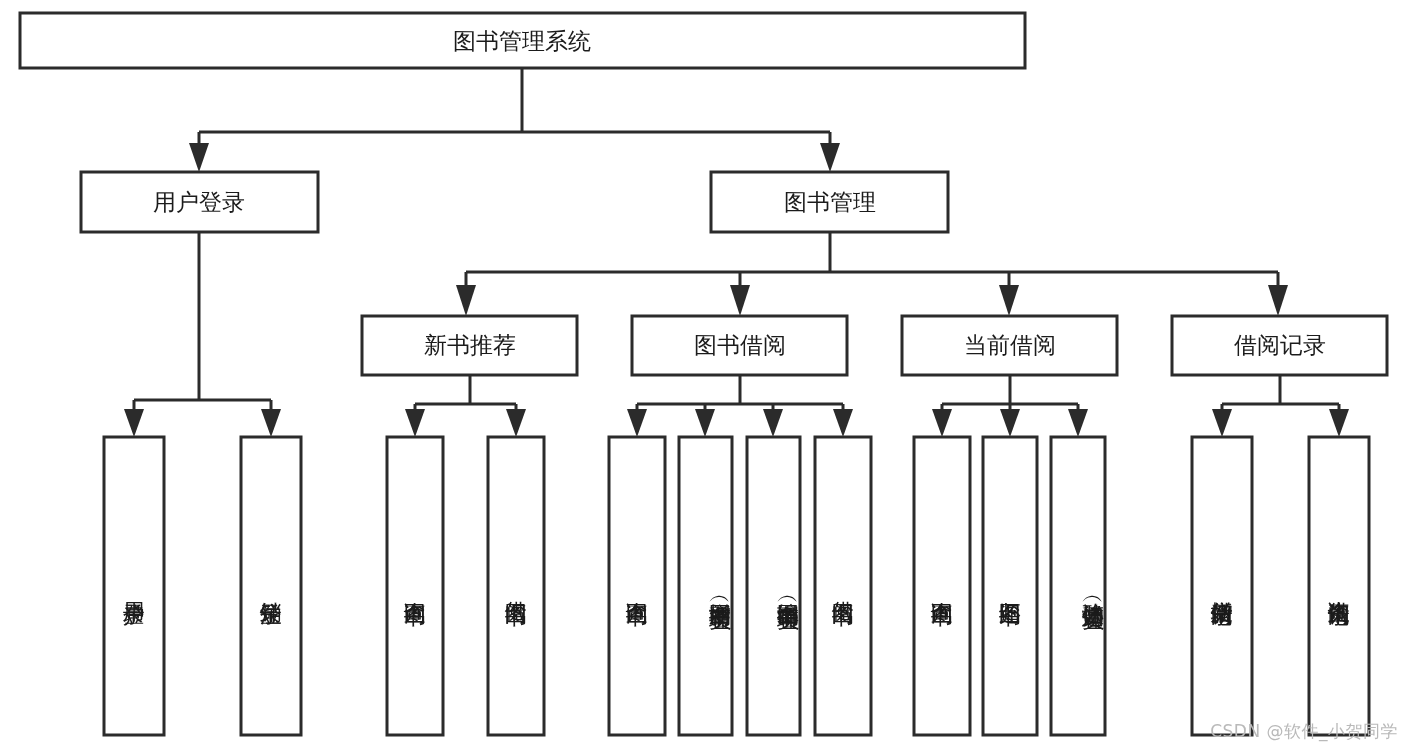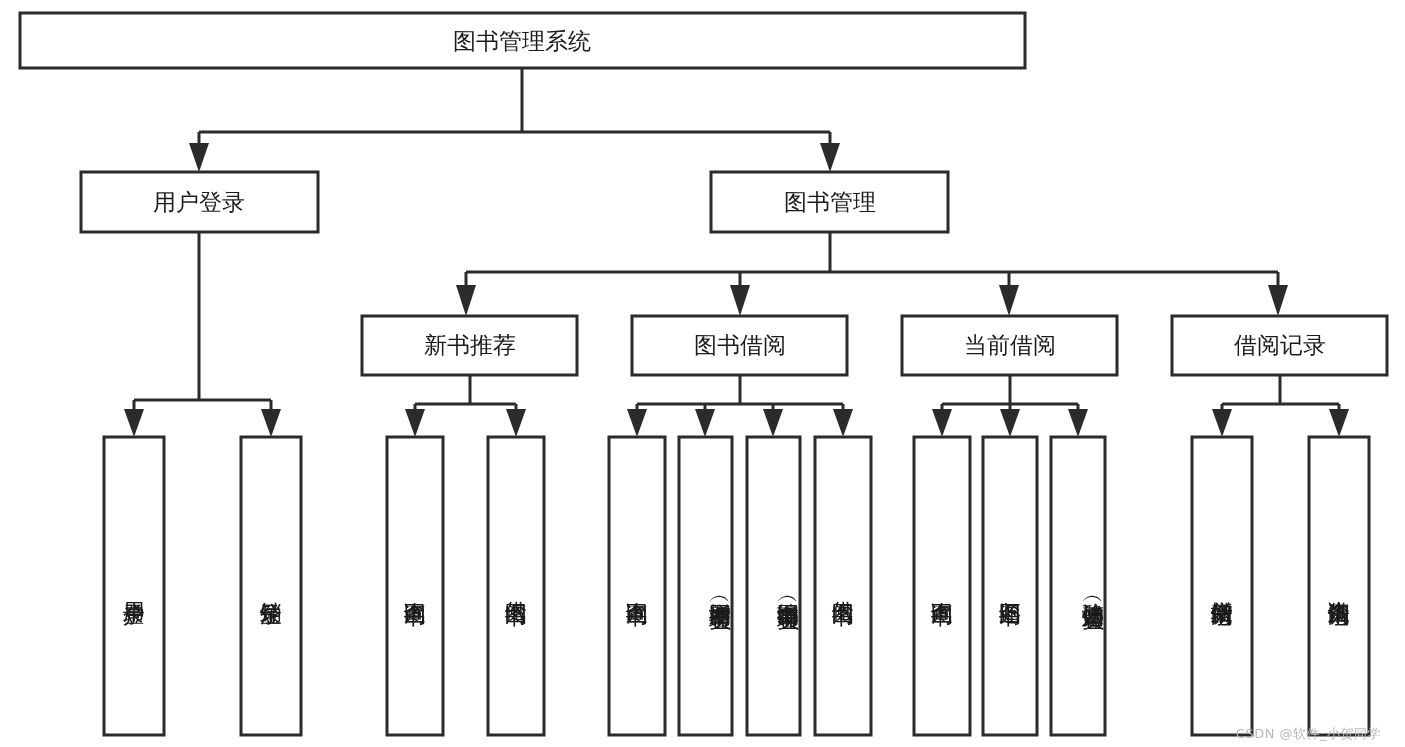--- a/index.html
+++ b/index.html
@@ -58,24 +58,24 @@
     color: #1b1b1b;
     writing-mode: vertical-rl;
     text-orientation: upright;
     letter-spacing: 1px;
     white-space: nowrap;
     text-align: center;
     pointer-events: none;
   }
   .watermark {
     position: absolute;
-    right: 24px;
+    right: 7px;
     bottom: 4px;
     font-family: "DejaVu Sans", "Liberation Sans", sans-serif;
-    font-size: 13px;
+    font-size: 17px;
     color: #b9b9b9;
     white-space: nowrap;
     letter-spacing: 0.5px;
   }
 </style>
 </head>
 <body>
 
 <div id="diagram-root">
 

